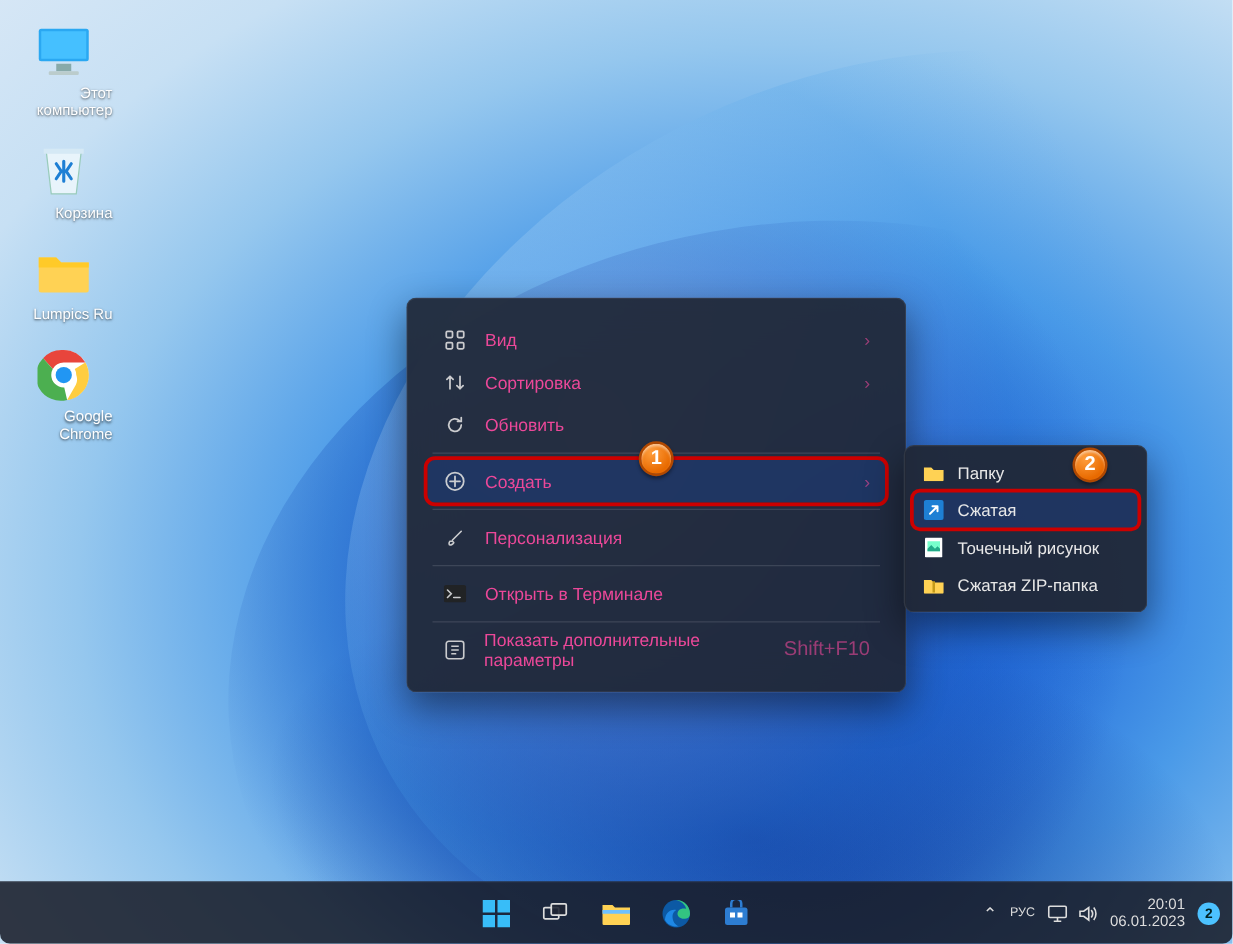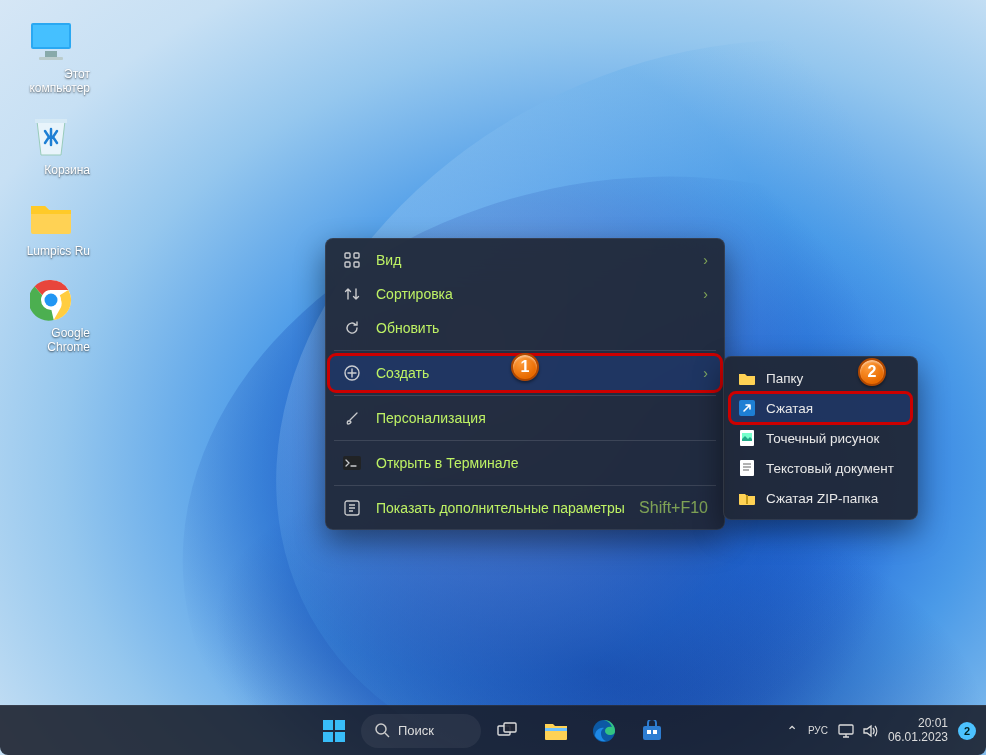--- a/index.html
+++ b/index.html
@@ -30,23 +30,23 @@
   .dicon { width:78px; text-align:right; color:#fff; font-size:12px;
     text-shadow:0 1px 2px rgba(0,0,0,.7); margin-bottom:18px; cursor:default; }
   .dicon .glyph{ width:46px;height:46px;margin:0 auto 4px;display:flex;align-items:center;justify-content:center; }
   .dicon .label{ line-height:1.15; }
 
   
   .ctx {
     position:absolute; left:325px; top:238px; width:400px;
     background:rgba(32,38,52,.92); backdrop-filter:blur(20px);
     border:1px solid rgba(255,255,255,.08);
-    border-radius:8px; padding:4px;
+    border-radius:8px; padding:16px;
     box-shadow:0 12px 30px rgba(0,0,0,.45);
-    color:#bef264;
+    color:#ec4899;
   }
   .ctx .row{
     height:34px; display:flex; align-items:center; padding:0 12px;
     border-radius:5px; font-size:14px; position:relative;
   }
   .ctx .row .ic{ width:20px;height:20px;margin-right:14px;display:flex;align-items:center;justify-content:center;opacity:.9;}
   .ctx .row .chev{ margin-left:auto; opacity:.6; font-size:14px;}
   .ctx .row .hint{ margin-left:auto; opacity:.6; font-size:16px;}
   .ctx .sep{ height:1px;background:rgba(255,255,255,.12); margin:5px 4px; }
   .ctx .row.hl{
@@ -264,56 +264,40 @@
         <svg width="14" height="16" viewBox="0 0 14 16">
           <rect width="14" height="16" rx="1" fill="#fff"></rect>
           <rect x="2" y="3" width="10" height="8" fill="#7fc"></rect>
           <path d="M2 9l3-3 3 3 2-2 2 2v2H2z" fill="#2a8"></path>
         </svg>
       </span>
     <span>Точечный рисунок</span>
   </div>
   <div class="srow">
     <span class="ic">
-        <svg width="14" height="16" viewBox="0 0 14 16">
-          <rect width="14" height="16" rx="1" fill="#fff"></rect>
-          <path d="M3 4h8M3 7h8M3 10h6" stroke="#666" stroke-width="1.2"></path>
-        </svg>
-      </span>
-    <span>Текстовый документ</span>
-  </div>
-  <div class="srow">
-    <span class="ic">
         <svg width="16" height="13" viewBox="0 0 16 13">
           <path d="M0 2h6l2 2h8v8a1 1 0 0 1-1 1H1a1 1 0 0 1-1-1z" fill="#ffd254"></path>
           <rect x="7" y="3" width="2" height="9" fill="#c49a1a"></rect>
         </svg>
       </span>
     <span>Сжатая ZIP-папка</span>
   </div>
 </div>
 
 <div class="badge" style="left:858px; top:358px;">2</div>
 
 <div class="taskbar">
   <div class="tb-center">
     <div class="tb-btn">
       <svg width="22" height="22" viewBox="0 0 22 22">
           <rect x="0" y="0" width="10" height="10" fill="#38bdf8"></rect>
           <rect x="12" y="0" width="10" height="10" fill="#38bdf8"></rect>
           <rect x="0" y="12" width="10" height="10" fill="#38bdf8"></rect>
           <rect x="12" y="12" width="10" height="10" fill="#38bdf8"></rect>
         </svg>
-    </div>
-    <div class="tb-search">
-      <svg width="15" height="15" viewBox="0 0 15 15" stroke="#ccc" fill="none" stroke-width="1.5">
-          <circle cx="6" cy="6" r="5"></circle>
-          <path d="M10 10l4 4"></path>
-        </svg>
-      <span>Поиск</span>
     </div>
     <div class="tb-btn">
       <svg width="22" height="18" viewBox="0 0 22 18" stroke="#ddd" fill="none" stroke-width="1.4">
           <rect x="1" y="4" width="12" height="9" rx="1"></rect>
           <rect x="7" y="1" width="12" height="9" rx="1" fill="rgba(32,38,52,.9)"></rect>
         </svg>
     </div>
     <div class="tb-btn">
       <svg width="24" height="20" viewBox="0 0 24 20">
           <path d="M1 3h8l2 2h12v13a1 1 0 0 1-1 1H2a1 1 0 0 1-1-1z" fill="#ffd254"></path>

